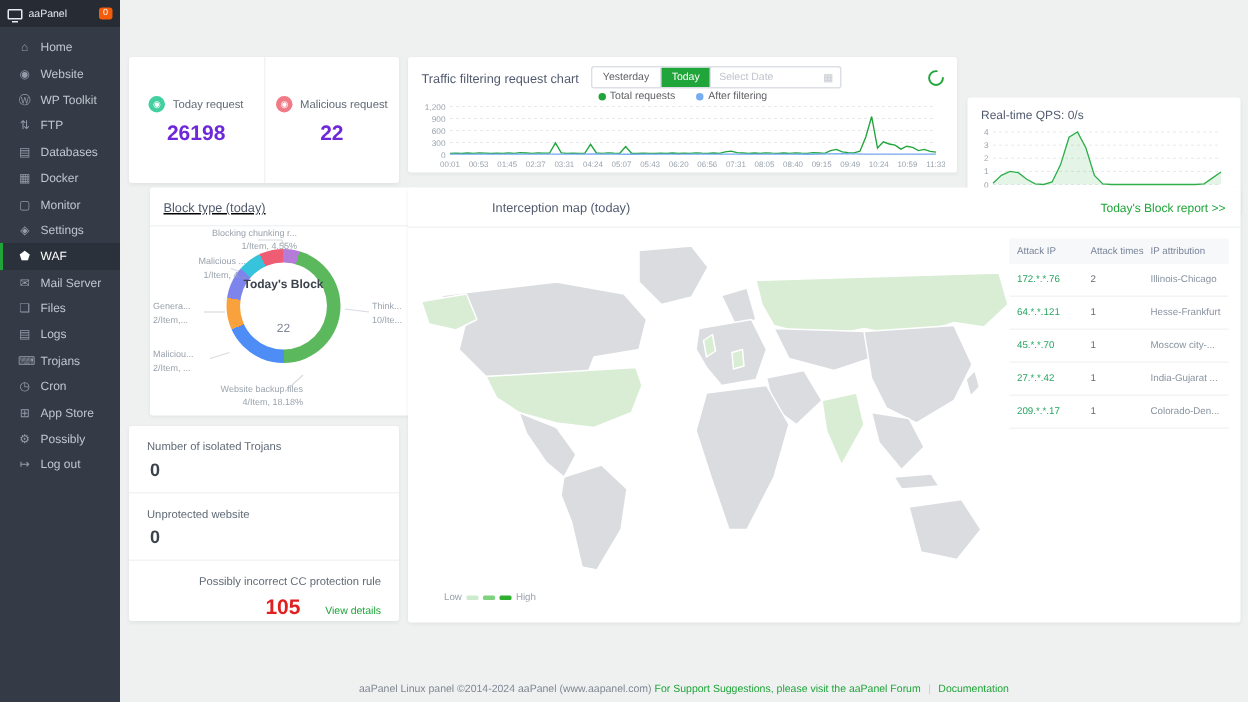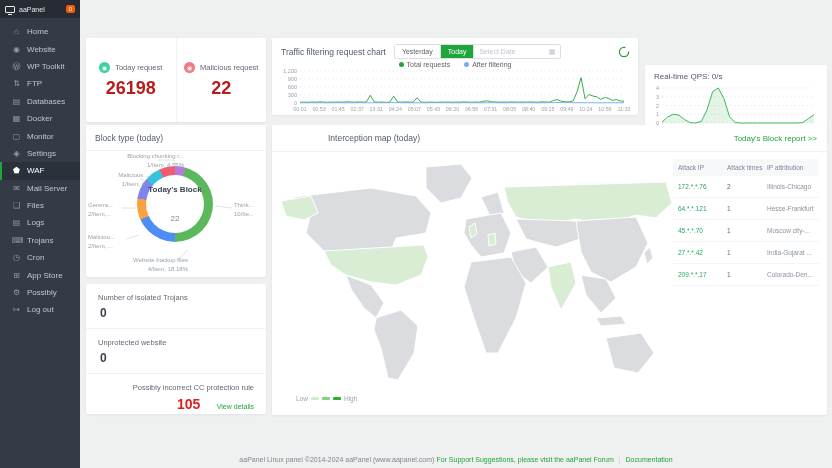--- a/index.html
+++ b/index.html
@@ -31,21 +31,21 @@
 
   
   .card-summary { left:6px; top:38px; width:180px; height:84px; display:flex; }
   .sum-half { flex:1; display:flex; flex-direction:column; align-items:center; justify-content:center; gap:5px; }
   .sum-half:first-child { border-right:1px solid #f2f3f5; }
   .sum-top { display:flex; align-items:center; gap:5px; }
   .sum-dot { width:11px; height:11px; border-radius:50%; color:#fff; font-size:6px; display:flex; align-items:center; justify-content:center; }
   .sum-dot.green { background:#43d0a0; }
   .sum-dot.red { background:#f07a85; }
   .sum-label { font-size:7.5px; color:#606a76; }
-  .sum-value { font-size:18px; font-weight:bold; color:#b91c1c; }
+  .sum-value { font-size:14px; font-weight:bold; color:#6d28d9; }
 
   
   .card-traffic { left:192px; top:38px; width:366px; height:77px; }
   .traffic-head { display:flex; align-items:center; padding:6px 8px 0 9px; gap:8px; }
   .traffic-title { font-size:8.5px; color:#515a6e; white-space:nowrap; }
   .btn-group { display:flex; align-items:stretch; height:15px; border:1px solid #dcdfe6; border-radius:2px; overflow:hidden; }
   .btn { font-size:7px; color:#606266; background:#fff; padding:0 7px; display:flex; align-items:center; cursor:pointer; border-right:1px solid #dcdfe6; }
   .btn.primary { background:#20a53a; color:#fff; }
   .date-box { display:flex; align-items:center; gap:4px; padding:0 5px; width:86px; cursor:pointer; }
   .date-ph { font-size:7px; color:#c0c4cc; flex:1; }
@@ -53,21 +53,21 @@
   .refresh { margin-left:auto; cursor:pointer; display:flex; }
   .legend-row { display:flex; justify-content:center; gap:14px; margin-top:2px; }
   .legend-item { display:flex; align-items:center; gap:3px; font-size:7px; color:#606266; cursor:pointer; }
   .legend-dot { width:5px; height:5px; border-radius:50%; }
 
   
   .card-qps { left:565px; top:38px; width:182px; height:77px;margin-top:27px; }
   .qps-title { padding:7px 9px 2px; font-size:8px; color:#515a6e; }
 
   
-  .card-block { left:6px; top:125px; width:180px; height:152px; }
+  .card-block { left:20px; top:125px; width:180px; height:152px;text-decoration:underline; }
   .donut-zone { position:relative; height:125px; }
   .donut { position:absolute; left:51px; top:15px; width:76px; height:76px; border-radius:50%; }
   .donut-hole { position:absolute; left:60px; top:24px; width:58px; height:58px; border-radius:50%; background:#fff; display:flex; flex-direction:column; align-items:center; justify-content:center; gap:20px; }
   .donut-ct { font-size:8px; font-weight:bold; color:#3c434d; }
   .donut-cv { font-size:8px; color:#7d8694; }
   .dlab { position:absolute; font-size:6px; color:#9aa3ad; line-height:1.55; }
   .dlab .ln2 { display:block; }
   .dlab.r { text-align:right; }
   .lab1 { left:6px; top:1px;  width:92px; }
   .lab2 { left:2px; top:20px; width:62px; }

